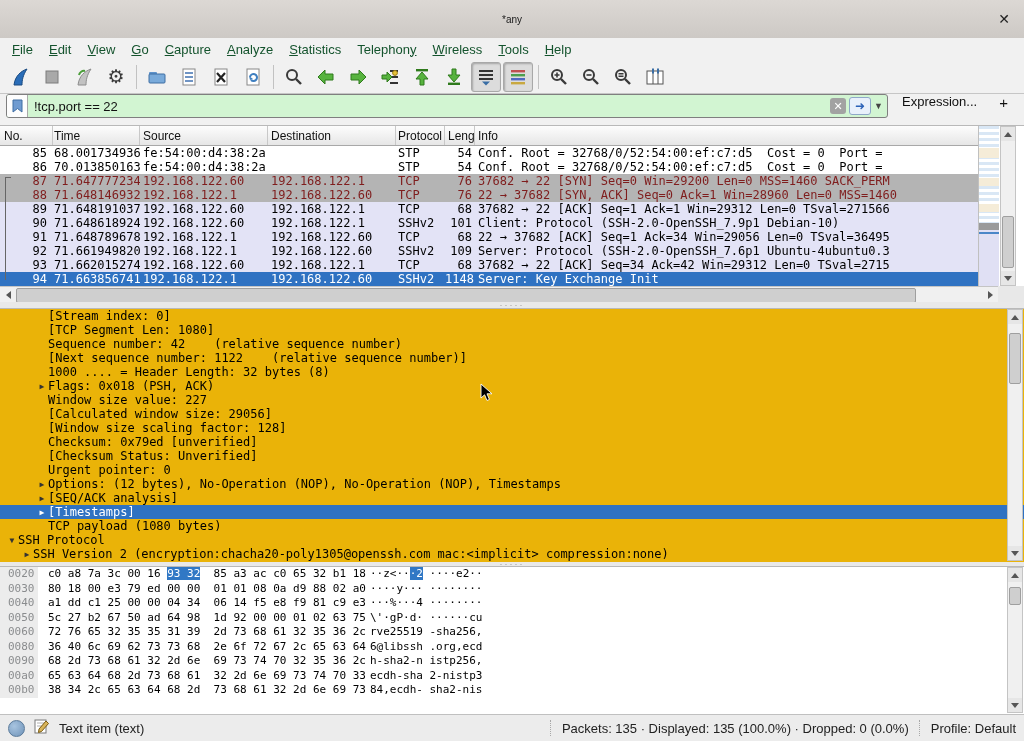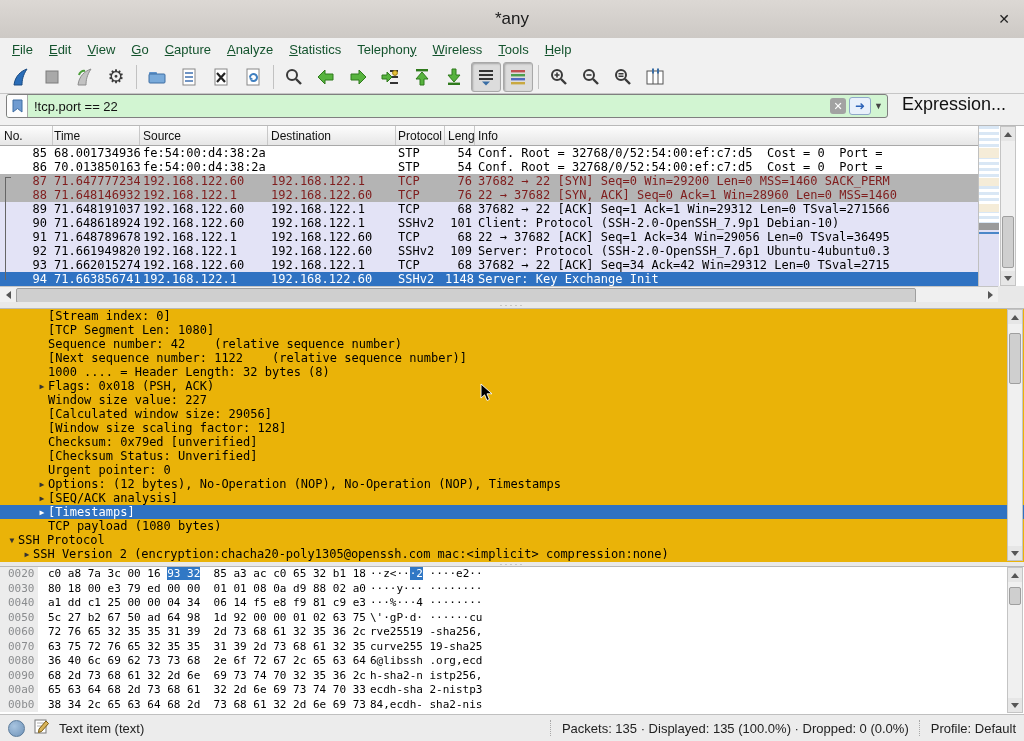--- a/index.html
+++ b/index.html
@@ -3,21 +3,21 @@
 <meta charset="utf-8">
 <style>
   html,body{margin:0;padding:0;background:#555;}
   .win{position:relative;width:1024px;height:741px;background:#efefef;
        font-family:"Liberation Sans",sans-serif;overflow:hidden;
        -webkit-font-smoothing:antialiased;}
   
   .titlebar{position:absolute;left:0;top:0;width:1024px;height:38px;
     background:linear-gradient(#dcd8d4,#cdc9c5);border-bottom:1px solid #b4b0ac;
     display:flex;align-items:center;justify-content:center;}
-  .titlebar .ttl{font-size:17px;color:#1a1a1a;}
+  .titlebar .ttl{font-size:10px;color:#1a1a1a;}
   .titlebar .close{position:absolute;right:10px;top:9px;width:20px;height:20px;
     display:flex;align-items:center;justify-content:center;font-size:14px;color:#222;cursor:default;}
   
   .menubar{position:absolute;left:0;top:38px;width:1024px;height:22px;background:#f1f1f1;
     display:flex;align-items:center;padding-left:4px;box-sizing:border-box;}
   .menu-item{font-size:13px;color:#14532d;padding:2px 8px;}
   .menu-item u{text-decoration:underline;}
   
   .toolbar{position:absolute;left:0;top:60px;width:1024px;height:34px;background:#f1f1f1;
     border-bottom:1px solid #c6c6c6;display:flex;align-items:center;padding-left:4px;box-sizing:border-box;}
@@ -33,21 +33,21 @@
   .ffield{display:flex;align-items:center;height:22px;border:1px solid #7f7f7f;border-radius:3px;
     background:#d2f5d2;flex:0 0 880px;overflow:hidden;}
   .fbook{width:20px;height:22px;background:#fdfdfd;border-right:1px solid #a9a9a9;
     display:flex;align-items:center;justify-content:center;}
   .ftext{flex:1;font-size:13px;color:#111;padding-left:6px;font-family:"Liberation Sans",sans-serif;}
   .fclear{width:16px;height:16px;border-radius:3px;background:#a2a2a2;color:#fff;font-size:11px;
     display:flex;align-items:center;justify-content:center;margin-right:3px;}
   .fapply{width:20px;height:16px;border-radius:3px;background:#e8f0fb;border:1px solid #8fa8c8;
     color:#2b62b8;font-size:12px;display:flex;align-items:center;justify-content:center;margin-right:2px;}
   .fcaret{font-size:9px;color:#444;padding:0 4px 0 1px;}
-  .fexpr{font-size:18px;color:#111;margin-left:14px;}
+  .fexpr{font-size:13px;color:#111;margin-left:14px;}
   .fadd{font-size:15px;color:#111;margin-left:22px;margin-right:6px;}
   
   .plist{position:absolute;left:0;top:126px;width:1024px;height:176px;background:#fff;}
   .plheader{position:absolute;left:0;top:0;width:978px;height:20px;display:flex;
     background:linear-gradient(#fdfdfd,#e6e6e6);border-bottom:1px solid #a8a8a8;box-sizing:border-box;}
   .hcell{font-size:12px;color:#111;border-right:1px solid #c8c8c8;display:flex;align-items:center;
     padding-left:3px;box-sizing:border-box;overflow:hidden;white-space:nowrap;}
   .plbody{position:absolute;left:0;top:20px;width:978px;height:165px;overflow:hidden;
     font-family:"DejaVu Sans Mono","Liberation Mono",monospace;font-size:12px;}
   .prow{display:flex;height:14px;line-height:14px;white-space:pre;}
@@ -417,21 +417,20 @@
   </div>
 
   <div class="splitter" style="top:562px;height:4px;">·····</div>
 
   <div class="hexpane" id="hexpane">
       <div class="hexrow"><span class="hx-off">0020</span><span class="hx-hex"><span>c0 a8 7a 3c 00 16 </span><span class="hl">93 32</span><span>  85 a3 ac c0 65 32 b1 18</span></span><span class="hx-asc"><span>··z&lt;··</span><span class="hl">·2</span><span> ····e2··</span></span></div>
       <div class="hexrow"><span class="hx-off">0030</span><span class="hx-hex"><span>80 18 00 e3 79 ed 00 00  01 01 08 0a d9 88 02 a0</span></span><span class="hx-asc"><span>····y··· ········</span></span></div>
       <div class="hexrow"><span class="hx-off">0040</span><span class="hx-hex"><span>a1 dd c1 25 00 00 04 34  06 14 f5 e8 f9 81 c9 e3</span></span><span class="hx-asc"><span>···%···4 ········</span></span></div>
       <div class="hexrow"><span class="hx-off">0050</span><span class="hx-hex"><span>5c 27 b2 67 50 ad 64 98  1d 92 00 00 01 02 63 75</span></span><span class="hx-asc"><span>\'·gP·d· ······cu</span></span></div>
       <div class="hexrow"><span class="hx-off">0060</span><span class="hx-hex"><span>72 76 65 32 35 35 31 39  2d 73 68 61 32 35 36 2c</span></span><span class="hx-asc"><span>rve25519 -sha256,</span></span></div>
-      <div class="hexrow"><span class="hx-off">0070</span><span class="hx-hex"><span>63 75 72 76 65 32 35 35  31 39 2d 73 68 61 32 35</span></span><span class="hx-asc"><span>curve255 19-sha25</span></span></div>
       <div class="hexrow"><span class="hx-off">0080</span><span class="hx-hex"><span>36 40 6c 69 62 73 73 68  2e 6f 72 67 2c 65 63 64</span></span><span class="hx-asc"><span>6@libssh .org,ecd</span></span></div>
       <div class="hexrow"><span class="hx-off">0090</span><span class="hx-hex"><span>68 2d 73 68 61 32 2d 6e  69 73 74 70 32 35 36 2c</span></span><span class="hx-asc"><span>h-sha2-n istp256,</span></span></div>
       <div class="hexrow"><span class="hx-off">00a0</span><span class="hx-hex"><span>65 63 64 68 2d 73 68 61  32 2d 6e 69 73 74 70 33</span></span><span class="hx-asc"><span>ecdh-sha 2-nistp3</span></span></div>
       <div class="hexrow"><span class="hx-off">00b0</span><span class="hx-hex"><span>38 34 2c 65 63 64 68 2d  73 68 61 32 2d 6e 69 73</span></span><span class="hx-asc"><span>84,ecdh- sha2-nis</span></span></div>
     </div>
   <div class="sb" style="left:1007px;top:567px;height:146px;">
     <div class="sb-btn">
         <div class="tri-up"></div>
       </div>
     <div class="sb-track" style="height:116px;">

